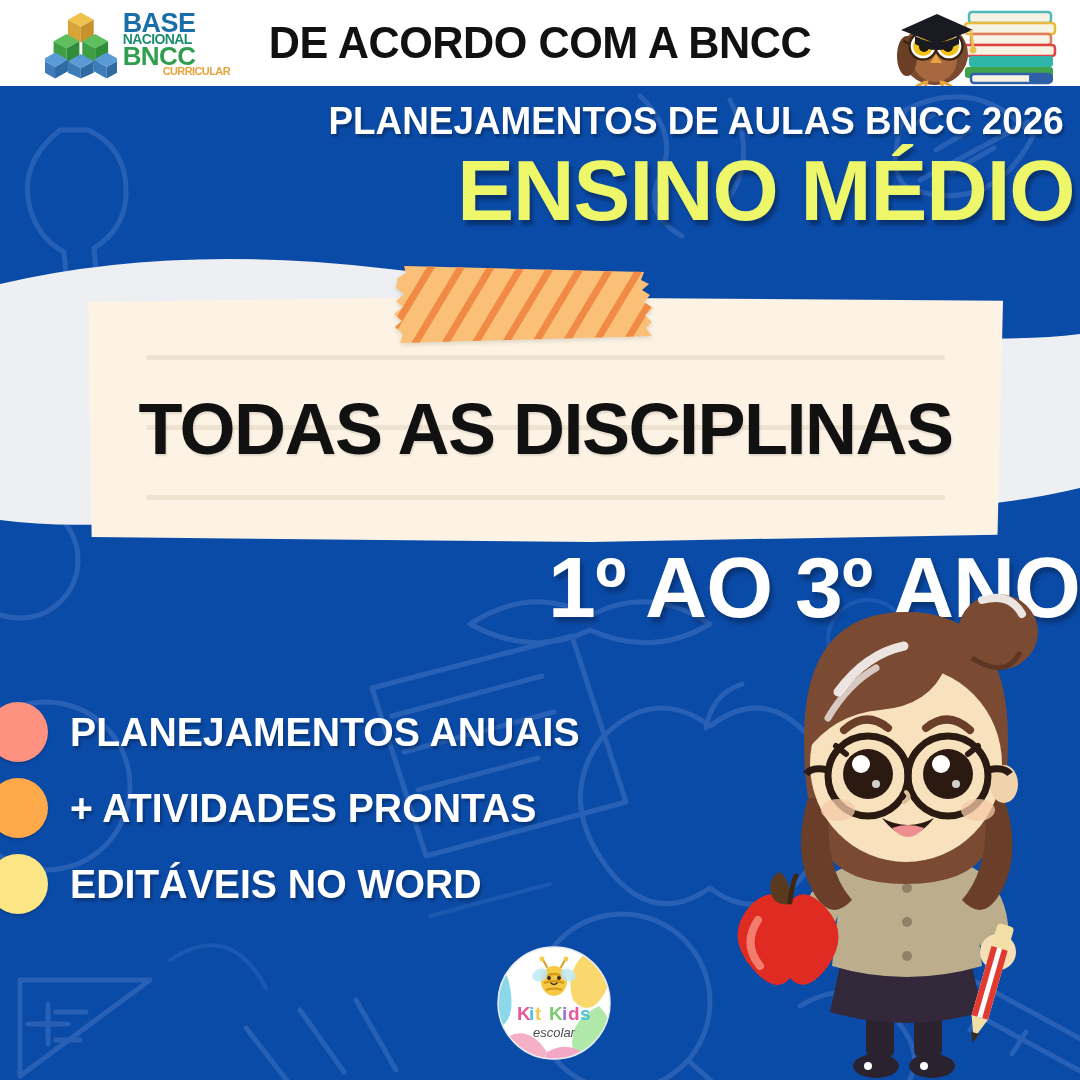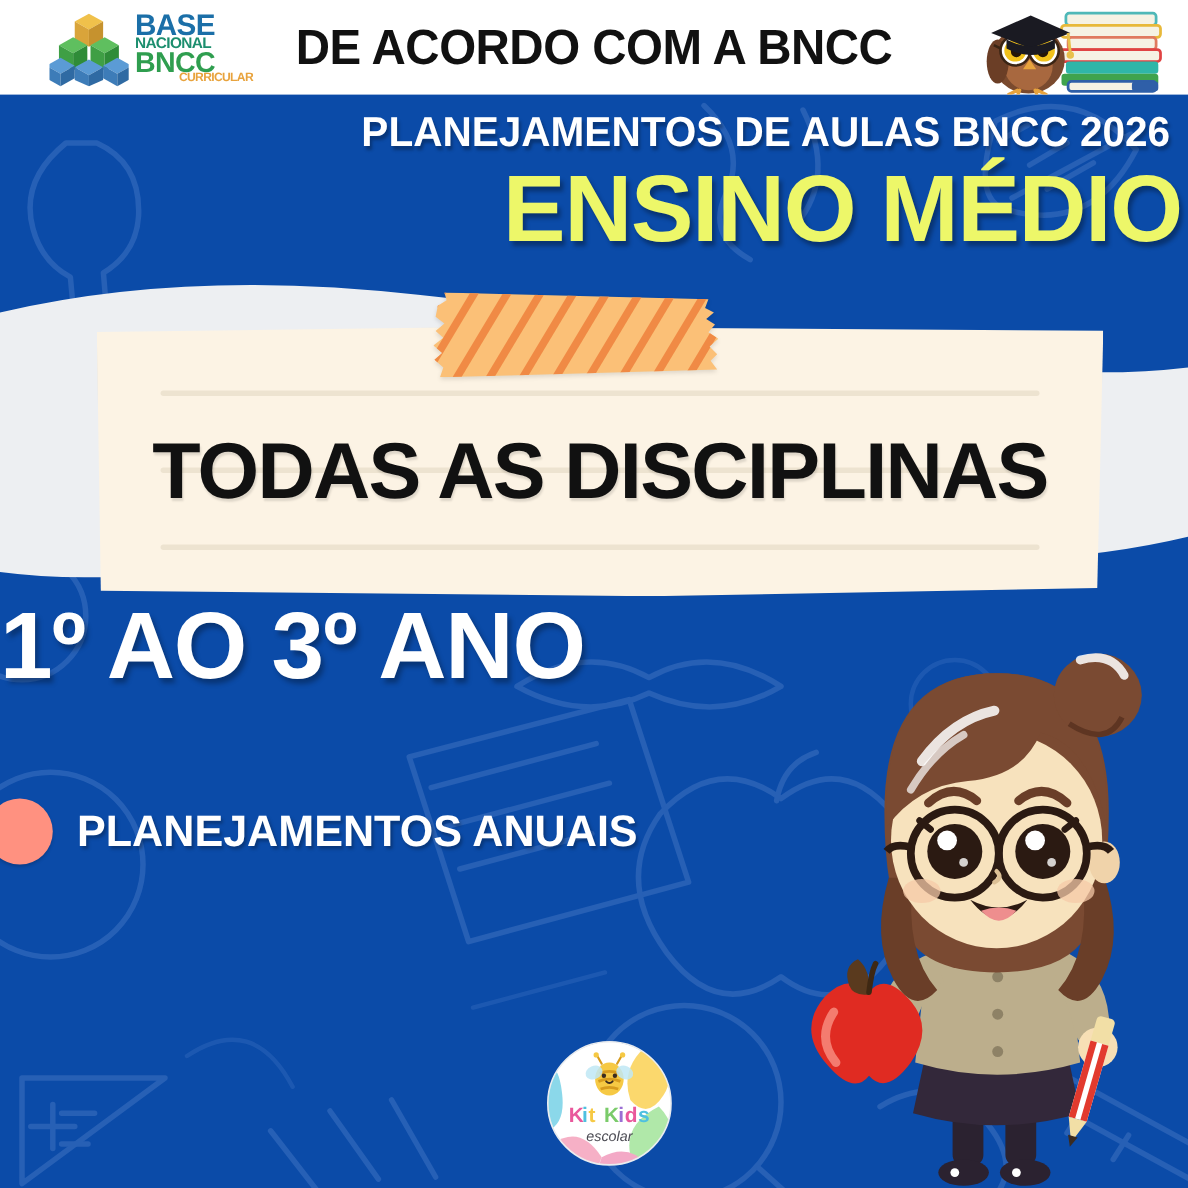--- a/index.html
+++ b/index.html
@@ -85,27 +85,27 @@
     text-shadow:1px 2px 2px rgba(0,0,0,.12);
   }
 
   
   .tape{position:absolute;left:392px;top:262px;width:282px;height:98px;z-index:4;
         filter:drop-shadow(0 2px 2px rgba(0,0,0,.12));}
   .tape svg{display:block;width:100%;height:100%;}
 
   
   .year-line{
-    position:absolute;left:0;right:0;top:538px;z-index:5;text-align:left;
+    position:absolute;left:0;right:0;top:538px;z-index:5;text-align:right;
     font-size:86px;font-weight:900;color:#FFFFFF;letter-spacing:-1px;
     text-shadow:3px 5px 5px rgba(0,0,0,.30);
   }
 
   
-  .bullets{position:absolute;left:0;top:720px;z-index:5;width:780px;}
+  .bullets{position:absolute;left:0;top:696px;z-index:5;width:780px;}
   .bullet{display:flex;align-items:center;height:72px;margin-bottom:4px;}
   .dot{
     width:60px;height:60px;border-radius:50%;flex:0 0 auto;
     margin-left:-12px;margin-right:22px;
     box-shadow:0 2px 3px rgba(0,0,0,.18);
   }
   .btext{
     font-size:40px;font-weight:900;color:#FFFFFF;letter-spacing:0px;
     white-space:nowrap;text-shadow:2px 3px 3px rgba(0,0,0,.28);
     transform:scaleX(0.98);transform-origin:left center;
@@ -316,20 +316,28 @@
     </svg>
   </div>
 
   <div class="year-line">1º AO 3º ANO</div>
 
   <div class="bullets">
     <div class="bullet">
       <div class="dot" style="background:#FF9180"></div>
       <div class="btext">PLANEJAMENTOS ANUAIS</div>
     </div>
+    <div class="bullet">
+      <div class="dot" style="background:#FDA949"></div>
+      <div class="btext">+ ATIVIDADES PRONTAS</div>
+    </div>
+    <div class="bullet">
+      <div class="dot" style="background:#FBE584"></div>
+      <div class="btext">EDITÁVEIS NO WORD</div>
+    </div>
   </div>
 
   <div class="teacher">
     <svg viewBox="0 0 400 492" xmlns="http://www.w3.org/2000/svg">
 
       <rect x="180" y="400" width="28" height="72" rx="10" fill="#2B2230"></rect>
       <rect x="228" y="400" width="28" height="72" rx="10" fill="#2B2230"></rect>
       <ellipse cx="190" cy="478" rx="23" ry="12" fill="#2B2230"></ellipse>
       <ellipse cx="246" cy="478" rx="23" ry="12" fill="#2B2230"></ellipse>
       <circle cx="182" cy="478" r="4" fill="#FFFFFF"></circle>

